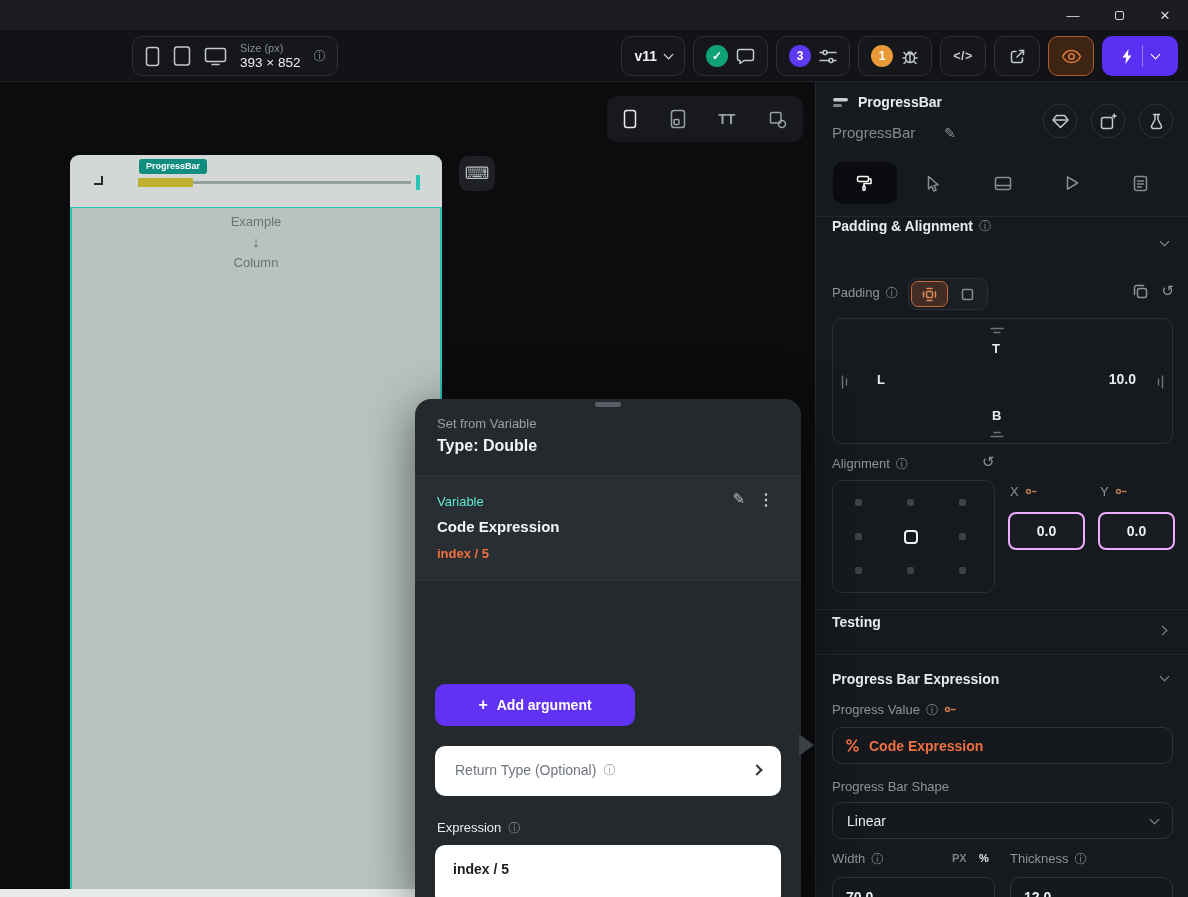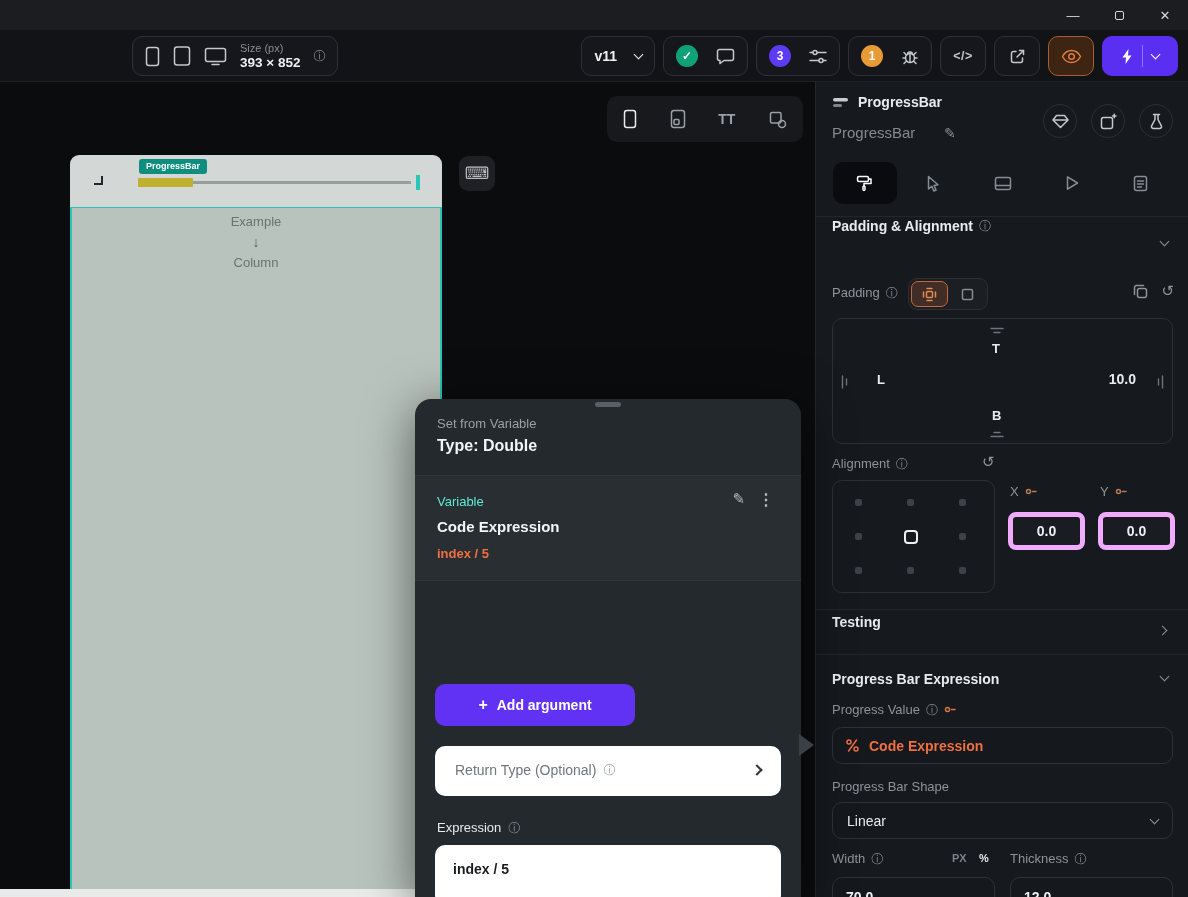--- a/index.html
+++ b/index.html
@@ -11,31 +11,31 @@
   .chev{width:7px;height:7px;border-right:1.8px solid currentColor;border-bottom:1.8px solid currentColor;display:inline-block}
   .chev.down{transform:rotate(45deg);margin-top:-3px}
   .chev.right{transform:rotate(-45deg)}
   .info{color:#828991;font-size:12px;line-height:1}
   
   .titlebar{position:absolute;top:0;left:0;width:100%;height:30px;background:#1c1d21;display:flex;justify-content:flex-end}
   .winbtn{width:46px;height:30px;display:flex;align-items:center;justify-content:center;color:#d6d9dc;font-size:13px}
   .maxsq{width:9px;height:9px;border:1.3px solid #d6d9dc;border-radius:2px}
   
   .toolbar{position:absolute;top:30px;left:0;width:100%;height:52px;background:#121317;border-bottom:1px solid #1f2125}
-  .pill{height:40px;border:1px solid #2d3036;background:#16171b;border-radius:10px;display:flex;align-items:center;gap:18px;padding:0 12px;color:#c3c8cd}
+  .pill{height:40px;border:1px solid #2d3036;background:#16171b;border-radius:10px;display:flex;align-items:center;gap:8px;padding:0 12px;color:#c3c8cd}
   .pill.sq{width:46px;justify-content:center;padding:0}
   .tb-right{position:absolute;right:10px;top:6px;display:flex;gap:8px;align-items:center}
   .vtext{color:#eef0f2;font-weight:bold;font-size:14px}
   .badge{min-width:22px;height:22px;border-radius:50%;display:flex;align-items:center;justify-content:center;font-size:12px;font-weight:bold;color:#fff}
   .codetxt{color:#c3c8cd;font-weight:bold;font-size:12.5px;letter-spacing:.5px}
   .pill.eye{background:#3d2413;border-color:#a95c2d}
   .boltbtn{height:40px;width:76px;background:#5a2ff2;border-radius:10px;display:flex;align-items:center;justify-content:center;gap:9px;color:#fff}
   .bolt-div{width:1px;height:22px;background:rgba(255,255,255,.35)}
   .size-lbl{font-size:11px;color:#868d94}
-  .size-val{font-size:13.5px;font-weight:bold;color:#eef0f2;margin-top:1px}
+  .size-val{font-size:13.5px;font-weight:normal;color:#eef0f2;margin-top:1px}
   
   .canvas{position:absolute;left:0;top:82px;width:815px;height:815px;background:#0b0c0e}
   .canvas-toolbar{position:absolute;left:607px;top:14px;width:196px;height:46px;background:#18191d;border-radius:10px;display:flex;align-items:center;justify-content:space-around}
   .tt{color:#9aa0a7;font-weight:bold;font-size:14px}
   .phone{position:absolute;left:70px;top:73px;width:372px;height:742px}
   .appbar{position:absolute;left:0;top:0;width:100%;height:52px;background:#d3d7d6;border-radius:9px 9px 0 0}
   .back{position:absolute;left:24px;top:21px;width:9px;height:9px;border-width:2.4px;color:#23272b}
   .bar-widget{position:absolute;left:68px;top:20px;width:282px;height:15px}
   .tag{position:absolute;left:1px;top:-16px;background:#0f8d7e;color:#fff;font-size:9px;font-weight:bold;padding:2px 7px 3px;border-radius:3px}
   .bar-fill{position:absolute;left:0;top:3px;width:55px;height:9px;background:#bfb02f;border-radius:1px}
@@ -80,21 +80,21 @@
   .tab svg{position:relative}
   .ptoggle{position:absolute;left:92px;top:196px;height:32px;border-radius:9px;background:#1b1e22;border:1px solid #2b3035;display:flex;align-items:center;padding:2px;gap:2px}
   .ptog-a{width:37px;height:26px;border-radius:7px;background:rgba(200,100,50,.22);border:1px solid #c4693c;display:flex;align-items:center;justify-content:center}
   .ptog-b{width:35px;height:26px;display:flex;align-items:center;justify-content:center}
   .padbox{position:absolute;left:16px;top:236px;width:341px;height:126px;border:1px solid #2b3035;border-radius:10px}
   .padlbl{position:absolute;font-size:13px;font-weight:bold;color:#e9ecef}
   .mk{stroke:#6d747b;stroke-width:1.4;stroke-linecap:round}
   .gridbox{position:absolute;left:16px;top:398px;width:163px;height:113px;border:1px solid #2b3035;border-radius:10px}
   .dot{position:absolute;width:7px;height:7px;border-radius:2px;background:#3c4247}
   .dotsel{position:absolute;left:71px;top:49px;width:14px;height:14px;border:2px solid #eef0f2;border-radius:4px}
-  .field{position:absolute;height:38px;border:5px solid #f0abfc;border-radius:8px;background:#191d21;display:flex;align-items:center;justify-content:center;color:#eef0f2;font-weight:bold;font-size:14px}
+  .field{position:absolute;height:38px;border:2px solid #f0abfc;border-radius:8px;background:#191d21;display:flex;align-items:center;justify-content:center;color:#eef0f2;font-weight:bold;font-size:14px}
   .bigfield{position:absolute;border:1px solid #2e3338;border-radius:10px;display:flex;align-items:center;background:#15181c}
   .undo{color:#8d949a;font-size:15px;line-height:1}
   .popover-arrow{position:absolute;left:799px;top:734px;width:0;height:0;border-top:11px solid transparent;border-bottom:11px solid transparent;border-left:15px solid #3a4046;z-index:30}
 </style>
 </head>
 <body>
 
 <div id="app">
 
   <div class="titlebar">

